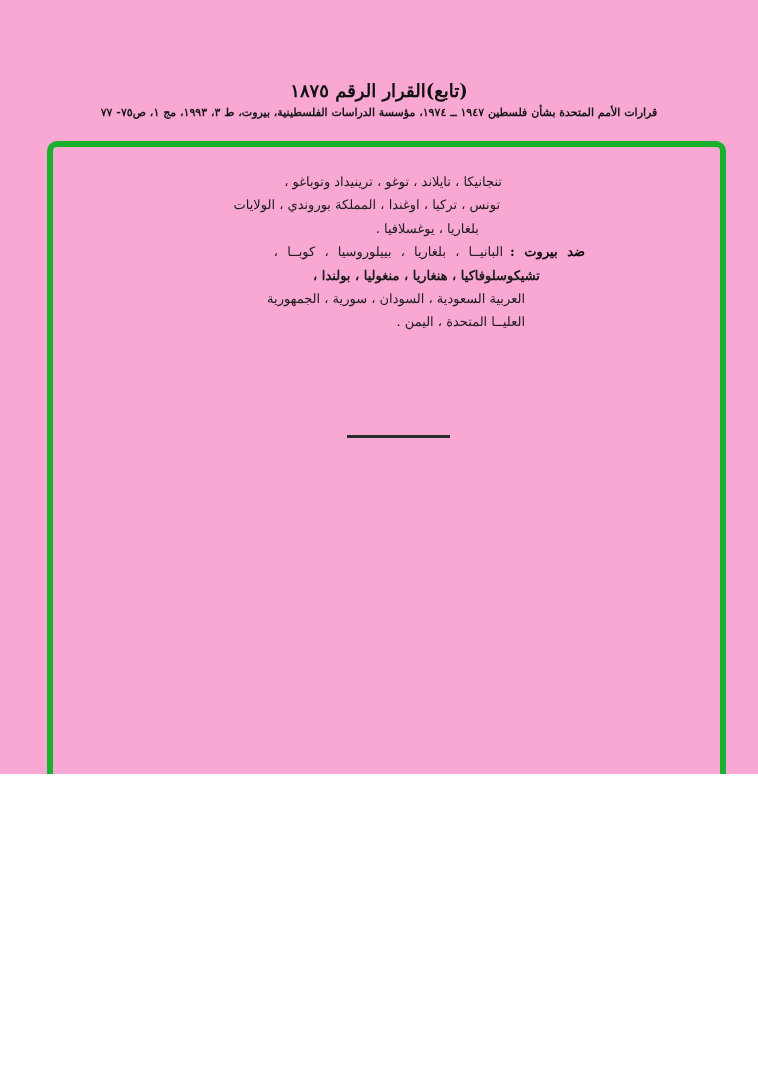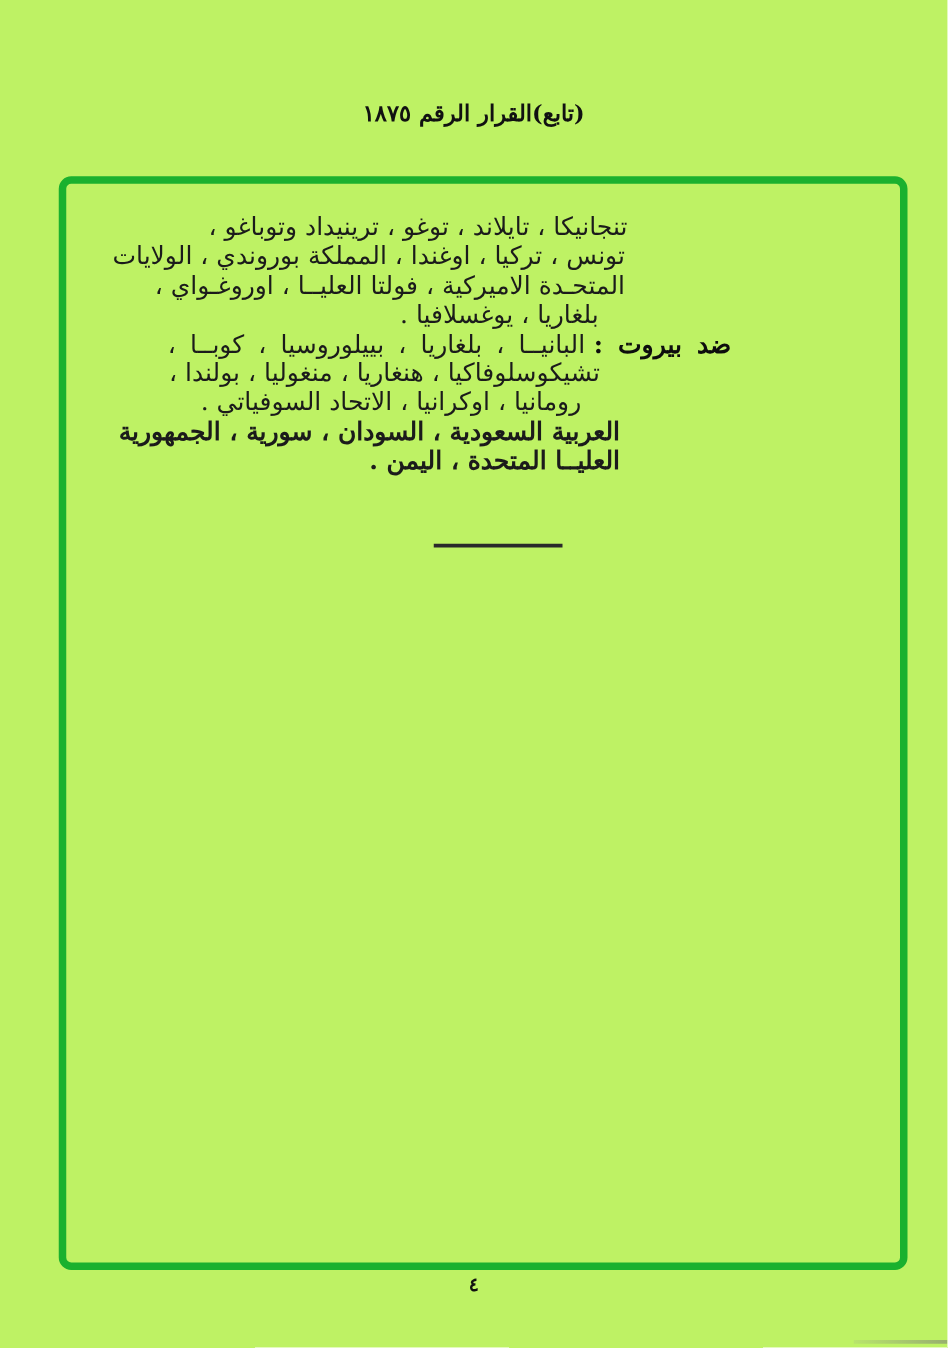--- a/index.html
+++ b/index.html
@@ -4,22 +4,22 @@
 <style>
   html, body {
     margin: 0;
     padding: 0;
     background: #ffffff;
     font-family: "DejaVu Serif", serif;
   }
   .page {
     position: relative;
     width: 758px;
-    height: 1078px;
-    background: #bef264;
+    height: 774px;
+    background: #f9a8d4;
     overflow: hidden;
     color: #161616;
   }
   
   .hdr1 {
     position: absolute;
     top: 80px;
     left: 0;
     width: 758px;
     text-align: center;
@@ -53,45 +53,45 @@
     border-radius: 10px;
     background: transparent;
   }
   
   .textblock {
     position: absolute;
     top: 170px;
     right: 158px;
     width: 380px;
     direction: rtl;
-    font-size: 20px;
+    font-size: 13px;
     line-height: 23.4px;
     color: #1b1b1b;
   }
   .ln {
     white-space: nowrap;
     text-align: right;
   }
   .lbl {
     font-weight: bold;
     margin-left: 7px;
     color: #0d0d0d;
   }
   .sp1 { word-spacing: 5px; }
   .sp2 { word-spacing: 2px; }
   
   .mr98  { margin-right: 98px; }
   .mr100 { margin-right: 100px; }
   .mr120 { margin-right: 121px; }
   .mr15  { margin-right: 15px; }
-  .mr140 { margin-right: 120px; }
+  .mr140 { margin-right: 60px; font-weight: bold; }
   .mr135 { margin-right: 135px; }
   .mr0   { margin-right: 0; }
   .mr133 { margin-right: 133px; }
-  .mr132 { margin-right: 104px; font-weight: bold; }
+  .mr132 { margin-right: 75px; }
   
   .end-rule {
     position: absolute;
     top: 435px;
     left: 347px;
     width: 103px;
     height: 2.5px;
     background: #2a2a2a;
   }
   
@@ -115,35 +115,34 @@
     background: linear-gradient(to right, rgba(150,150,150,0.15), rgba(120,120,120,0.55));
   }
 </style>
 </head>
 <body>
 
 <div class="page">
 
   <div class="hdr1">(تابع)القرار الرقم ١٨٧٥</div>
 
+  <div class="hdr2">قرارات الأمم المتحدة بشأن فلسطين ١٩٤٧ ــ ١٩٧٤، مؤسسة الدراسات الفلسطينية، بيروت، ط ٣، ١٩٩٣، مج ١، ص٧٥- ٧٧</div>
 
   <div class="green-box" style="border-color: rgb(26, 177, 46);"></div>
 
   <div class="textblock">
 
     <div class="ln mr98">تنجانيكا ، تايلاند ، توغو ، ترينيداد وتوباغو ،</div>
     <div class="ln mr100">تونس ، تركيا ، اوغندا ، المملكة بوروندي ، الولايات</div>
-    <div class="ln mr100">المتحـدة الاميركية ، فولتا العليــا ، اوروغـواي ،</div>
     <div class="ln mr120">بلغاريا ، يوغسلافيا .</div>
 
     <div class="ln mr15 sp1">
       <span class="lbl">ضد بيروت :</span><span>البانيــا ، بلغاريا ، بييلوروسيا ، كوبــا ،</span>
     </div>
     <div class="ln mr140">تشيكوسلوفاكيا ، هنغاريا ، منغوليا ، بولندا ،</div>
-    <div class="ln mr135">رومانيا ، اوكرانيا ، الاتحاد السوفياتي .</div>
 
     <div class="ln mr132">العربية السعودية ، السودان ، سورية ، الجمهورية</div>
     <div class="ln mr132">العليــا المتحدة ، اليمن .</div>
 
   </div>
 
   <div class="end-rule"></div>
 
   <div class="pagenum">٤</div>
 

